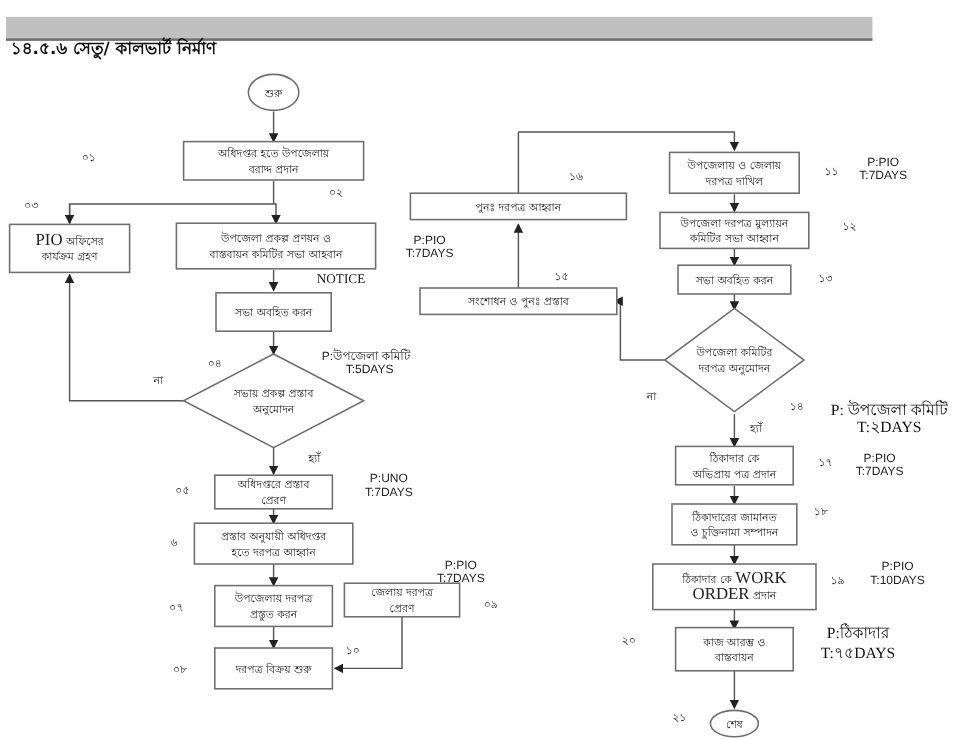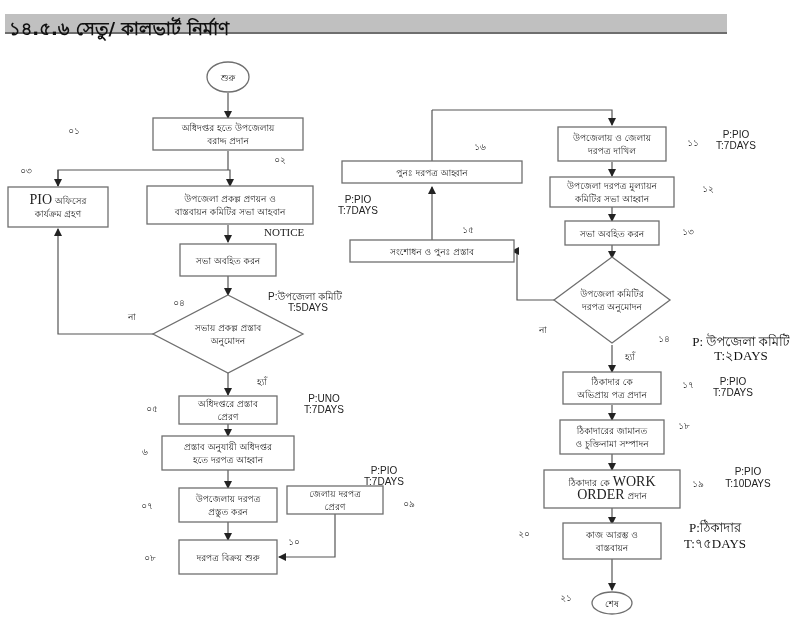--- a/index.html
+++ b/index.html
@@ -1,20 +1,20 @@
 <!DOCTYPE html>
 <html><head>
 <meta charset="utf-8">
 <style>
   html, body { margin: 0; padding: 0; background: #ffffff; }
   body { width: 800px; height: 617px; position: relative; overflow: hidden;
          font-family: "DejaVu Sans", sans-serif; color: #111; }
   .header-bar { position: absolute; left: 5px; top: 14px; width: 722px; height: 20px;
                 background: #c0c0c0; border-bottom: 2px solid #6e6e6e; box-sizing: border-box; }
-  .header-title { position: absolute; left: 4px; top: 1px; font-size: 18px; font-weight: bold;
+  .header-title { position: absolute; left: 4px; top: 15px; font-size: 14px; font-weight: bold;
                   font-family: "DejaVu Sans", sans-serif; color: #111; white-space: nowrap; }
   svg { position: absolute; left: 0; top: 0; }
   .box { fill: #fff; stroke: #6f6f6f; stroke-width: 1.3; }
   .line { stroke: #555; stroke-width: 1.2; fill: none; }
   .ntext { font-family: "DejaVu Sans", sans-serif; font-size: 9px; fill: #222; text-anchor: middle; }
   .lbl { font-family: "DejaVu Sans", sans-serif; font-size: 9px; fill: #222; text-anchor: middle; }
   .ann { font-family: "Liberation Sans", sans-serif; font-size: 10px; fill: #222; text-anchor: middle; }
   .ann-big { font-family: "Liberation Serif", serif; font-size: 13px; fill: #111; text-anchor: middle; }
   .big { font-family: "Liberation Serif", serif; font-size: 14px; font-weight: normal; }
   .notice { font-family: "Liberation Serif", serif; font-size: 11px; fill: #222; }

